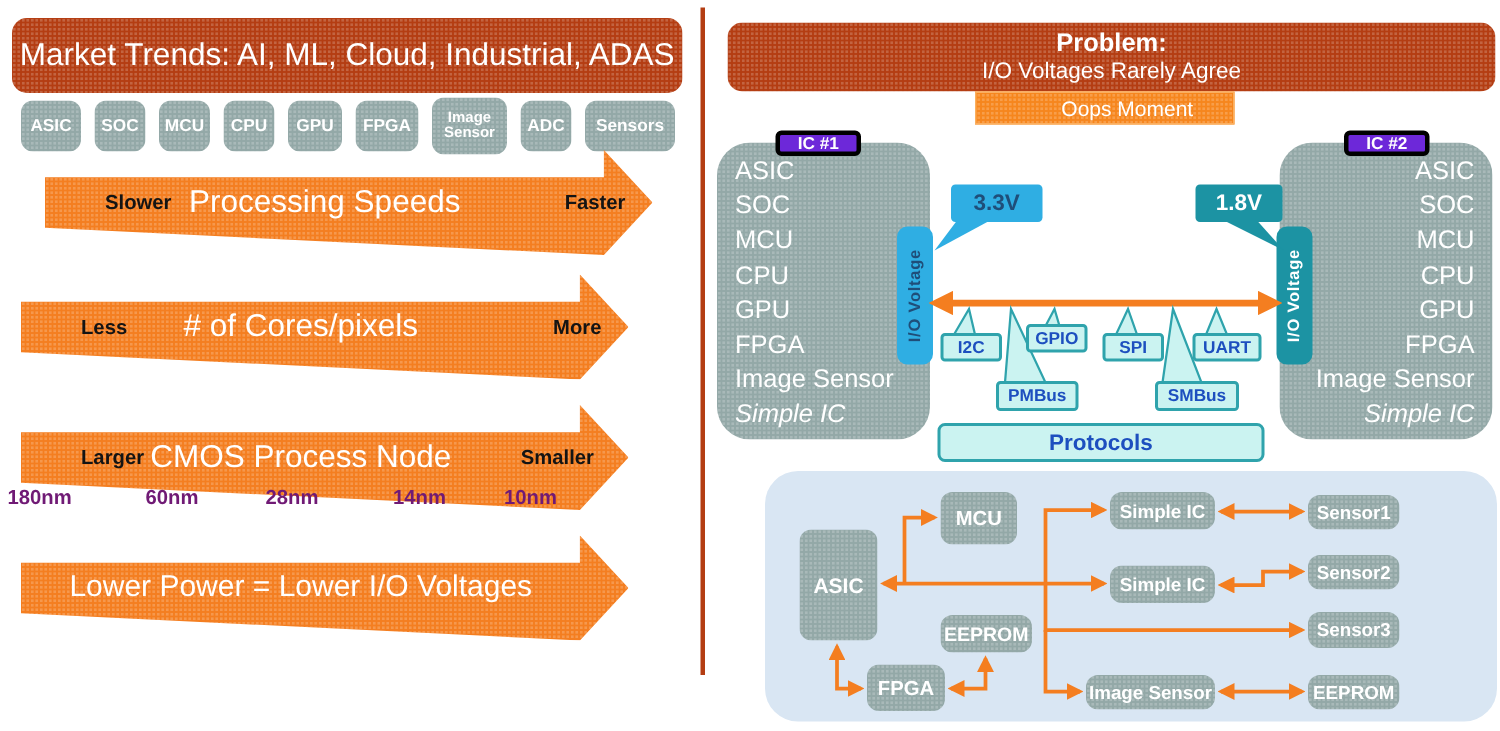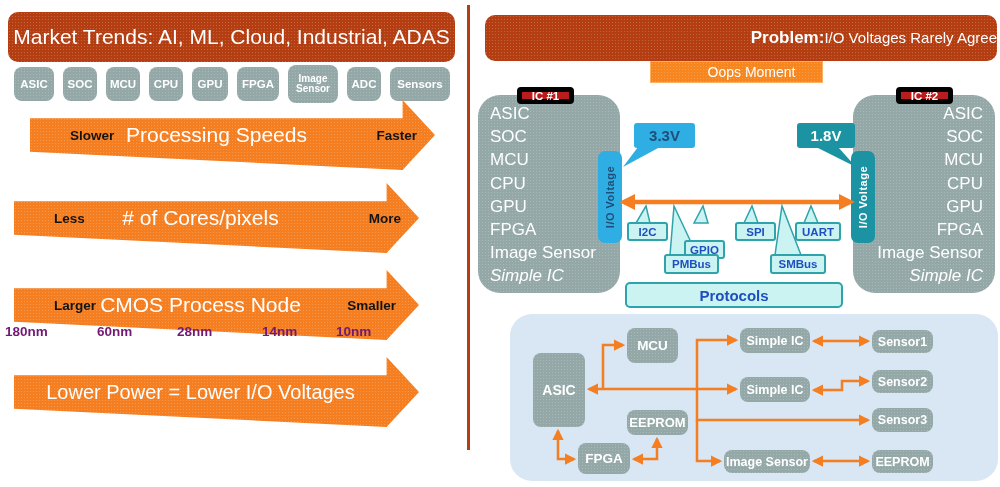--- a/index.html
+++ b/index.html
@@ -16,21 +16,21 @@
         font-size:11.5px;line-height:1.05;}
   .oarrow{background-color:#F47E20;
           clip-path:polygon(0% 26%,92% 26%,92% 0%,100% 50%,92% 100%,0% 74%);}
   .albl{position:absolute;top:50%;transform:translateY(-50%);font-weight:bold;
         color:#141414;font-size:13.5px;}
   .acenter{position:absolute;left:0;width:373px;top:50%;transform:translateY(-50%);
            color:#fff;text-align:center;}
   .nm{position:absolute;top:324px;color:#701a75;font-weight:bold;font-size:13.5px;}
 
   
-  .badge{background-color:#b91c1c;border:5px solid #000000;border-radius:4px;color:#fff;
+  .badge{background-color:#6d28d9;border:3px solid #000000;border-radius:4px;color:#fff;
          font-weight:bold;font-size:11.5px;z-index:2;align-items:center;}
   .icbox{background-color:#93A8A7;border-radius:22px;color:#fff;font-size:17px;}
   .iclist div{line-height:23.2px;white-space:nowrap;}
   .iclist .it{font-style:italic;}
   .iobar{border-radius:7px;font-weight:bold;font-size:11px;z-index:0;
          display:flex;align-items:center;justify-content:center;}
   .iobar span{writing-mode:vertical-rl;transform:rotate(180deg);letter-spacing:0.5px;}
   .bubble{border-radius:3px;font-weight:bold;font-size:15px;z-index:2;}
   .proto{background-color:#CBF3F1;border:2px solid #2FA3AC;border-radius:3px;color:#1D4FBF;
          font-weight:bold;font-size:11.5px;z-index:2;}
@@ -100,21 +100,21 @@
   <span class="nm" style="left:262px;">14nm</span>
   <span class="nm" style="left:336px;">10nm</span>
 
   <div class="abs oarrow dotted" style="left:14px;top:357px;width:405px;height:70px;">
     <span class="acenter" style="font-size:20px;">Lower Power = Lower I/O Voltages</span>
   </div>
 
   <div class="abs" style="left:467px;top:5px;width:3px;height:445px;background:#B43D12;"></div>
 
   <div class="abs banner dotted" style="left:485px;top:15px;width:512px;height:46px;border-radius:10px;
-       display:flex;align-items:center;justify-content:flex-end;">
+       display:flex;flex-direction:column;align-items:center;justify-content:center;">
     <span style="font-size:17px;font-weight:bold;line-height:20px;">Problem:</span>
     <span style="font-size:15px;line-height:18px;">I/O Voltages Rarely Agree</span>
   </div>
 
   <div class="abs dotted flexc" style="left:650px;top:61px;width:173px;height:22px;background-color:#F6861D;
        border:1px solid #FBAF5F;color:#fff;font-size:14px;padding-left:30px;">
     <span>Oops Moment</span>
   </div>
 
   <div class="abs icbox dotted" style="left:478px;top:95px;width:142px;height:198px;">
@@ -160,21 +160,21 @@
       <span>3.3V</span>
     </div>
   <div class="abs bubble flexc" style="left:797px;top:123px;width:58px;height:25px;background-color:#1C93A3;color:#fff;">
       <span>1.8V</span>
     </div>
 
 
   <div class="abs proto flexc" style="left:627px;top:222px;width:41px;height:19px;">
       <span>I2C</span>
     </div>
-  <div class="abs proto flexc" style="left:684px;top:240px;width:41px;height:19px;">
+  <div class="abs proto flexc" style="left:684px;top:216px;width:41px;height:19px;">
       <span>GPIO</span>
     </div>
   <div class="abs proto flexc" style="left:735px;top:222px;width:41px;height:19px;">
       <span>SPI</span>
     </div>
   <div class="abs proto flexc" style="left:795px;top:222px;width:46px;height:19px;">
       <span>UART</span>
     </div>
   <div class="abs proto flexc" style="left:664px;top:254px;width:55px;height:20px;">
       <span>PMBus</span>

